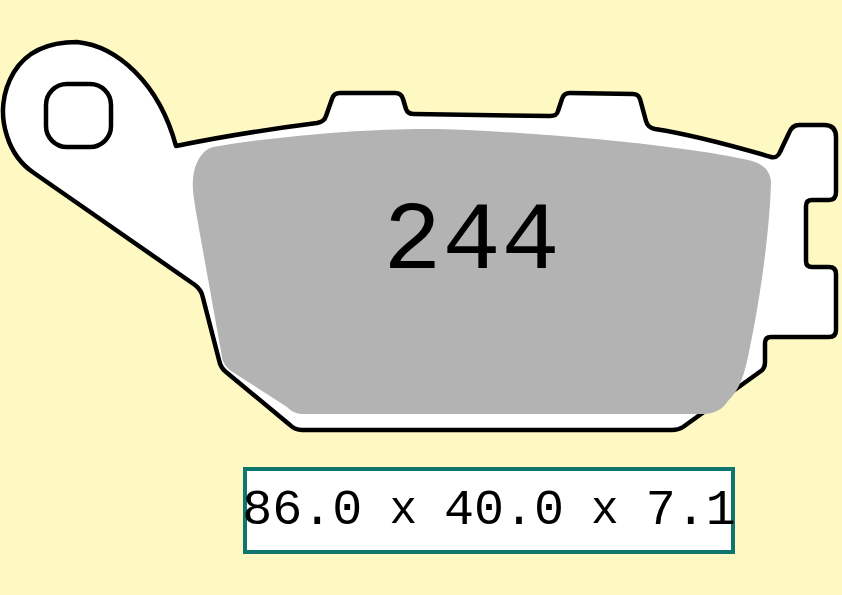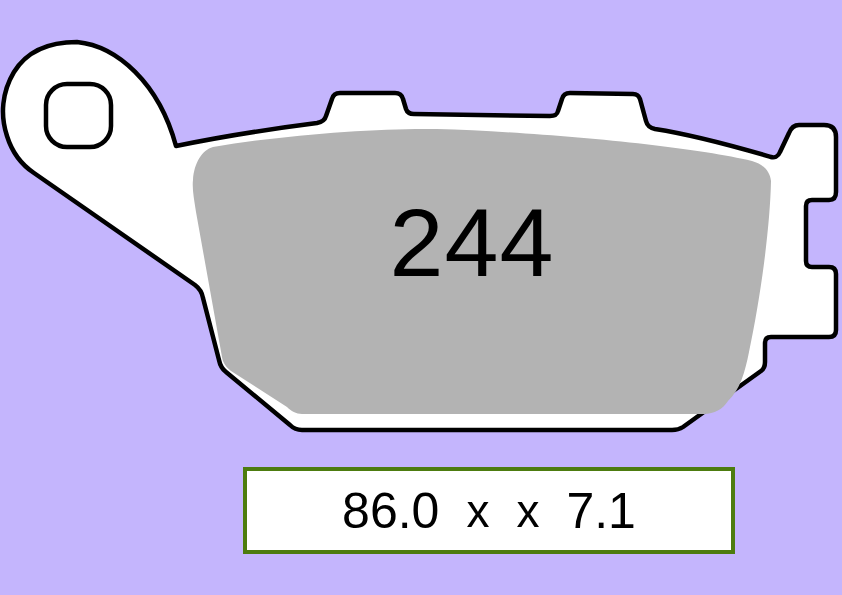--- a/index.html
+++ b/index.html
@@ -4,23 +4,23 @@
 <style>
   html, body {
     margin: 0;
     padding: 0;
     background: #ffffff;
   }
   .stage {
     position: relative;
     width: 842px;
     height: 595px;
-    background: #c4b5fd;
+    background: #fef9c3;
     overflow: hidden;
-    font-family: Liberation Sans, sans-serif;
+    font-family: Liberation Mono, monospace;
   }
   .stage svg {
     position: absolute;
     left: 0;
     top: 0;
   }
   .plate {
     fill: #ffffff;
     stroke: #000000;
     stroke-width: 4.5;
@@ -47,21 +47,21 @@
     color: #000000;
     white-space: nowrap;
   }
   .dim-box {
     position: absolute;
     left: 243px;
     top: 467px;
     width: 492px;
     height: 87px;
     box-sizing: border-box;
-    border: 4px solid #4d7c0f;
+    border: 4px solid #0f766e;
     background: #ffffff;
     display: flex;
     align-items: center;
     justify-content: center;
     gap: 27px;
     font-size: 50px;
     color: #000000;
     white-space: nowrap;
   }
   .dim-box .sep {
@@ -144,17 +144,18 @@
          Z"></path>
 
     <rect class="hole" x="46" y="84" width="65" height="63" rx="21" ry="21"></rect>
   </svg>
 
   <div class="pad-number">244</div>
 
   <div class="dim-box">
     <span>86.0</span>
     <span class="sep">x</span>
+    <span>40.0</span>
     <span class="sep">x</span>
     <span>7.1</span>
   </div>
 
 </div>
 
 </body></html>

